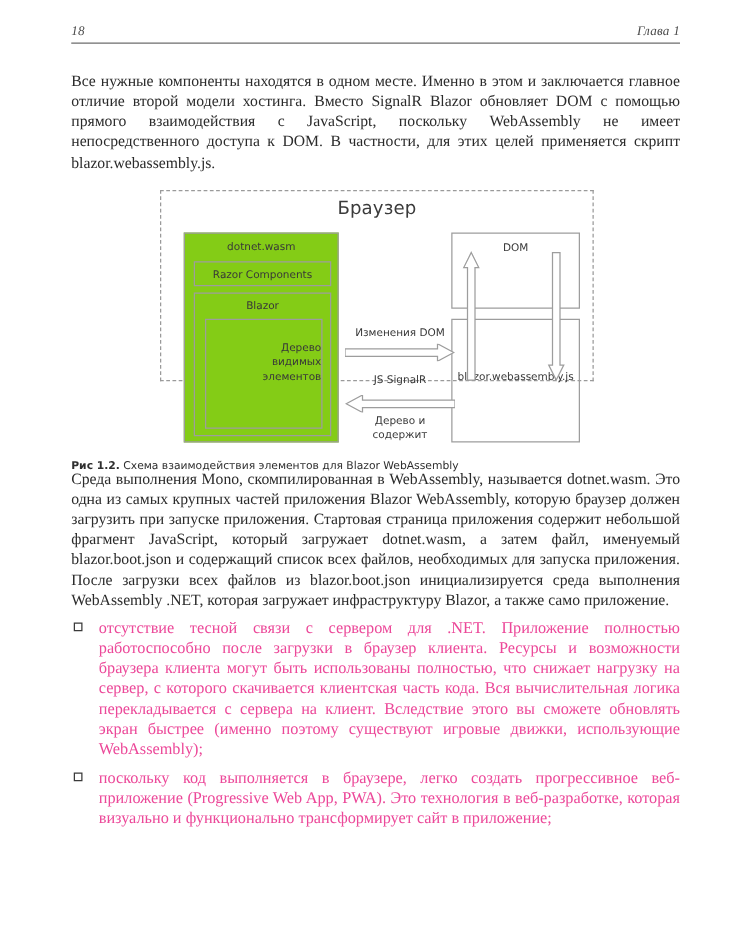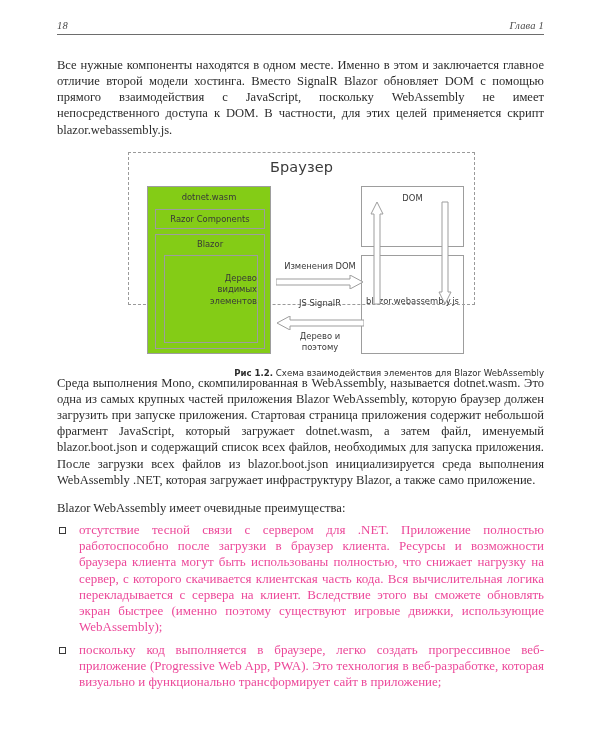--- a/index.html
+++ b/index.html
@@ -220,21 +220,21 @@
   .lab-interop{ position: absolute; top: 37px; left: 0; width: 100%; }
   .arrow-l    { position: absolute; top: 55px; left: 0; }
   .lab-events { position: absolute; top: 70px; left: 0; width: 100%; }
 
   
   .caption {
     position: absolute;
     left: 0;
     right: 0;
     top: 216px;
-    text-align: right;
+    text-align: left;
     font-family: "DejaVu Sans", sans-serif;
     font-size: 8.6px;
     color: #2e2e2e;
   }
   .caption b { font-weight: bold; }
 
   
   .intro-line {
     font-size: 12.55px;
     line-height: 16.15px;
@@ -320,34 +320,33 @@
         </svg>
 
         <div class="arrow-label lab-interop">JS SignalR</div>
 
         <svg class="arrow-l" width="88" height="14" viewBox="0 0 88 14">
           <polygon points="88,4 14,4 14,0 1,7 14,14 14,10 88,10" fill="#ffffff" stroke="#9d9d9d" stroke-width="1"></polygon>
         </svg>
 
         <div class="arrow-label lab-events">
           <span>Дерево и</span><br>
-          <span>поэтому</span>
+          <span>содержит</span>
         </div>
       </div>
     </div>
 
     <div class="caption">
       <b>Рис 1.2.</b>
       <span>Схема взаимодействия элементов для Blazor WebAssembly</span>
     </div>
   </div>
 
   <p class="body-par par-block-2">Среда выполнения Mono, скомпилированная в WebAssembly, называется dotnet.wasm. Это одна из самых крупных частей приложения Blazor WebAssembly, которую браузер должен загрузить при запуске приложения. Стартовая страница приложения содержит небольшой фрагмент JavaScript, который загружает dotnet.wasm, а затем файл, именуемый blazor.boot.json и содержащий список всех файлов, необходимых для запуска приложения. После загрузки всех файлов из blazor.boot.json инициализируется среда выполнения WebAssembly .NET, которая загружает инфраструктуру Blazor, а также само приложение.</p>
 
-  <div class="intro-line">Blazor WebAssembly имеет очевидные преимущества:</div>
 
   <ul class="adv-list">
     <li>
       <span class="sq"></span>
       <span>отсутствие тесной связи с сервером для .NET. Приложение полностью работоспособно после загрузки в браузер клиента. Ресурсы и возможности браузера клиента могут быть использованы полностью, что снижает нагрузку на сервер, с которого скачивается клиентская часть кода. Вся вычислительная логика перекладывается с сервера на клиент. Вследствие этого вы сможете обновлять экран быстрее (именно поэтому существуют игровые движки, использующие WebAssembly);</span>
     </li>
     <li>
       <span class="sq"></span>
       <span>поскольку код выполняется в браузере, легко создать прогрессивное веб-приложение (Progressive Web App, PWA). Это технология в веб-разработке, которая визуально и функционально трансформирует сайт в приложение;</span>
     </li>

